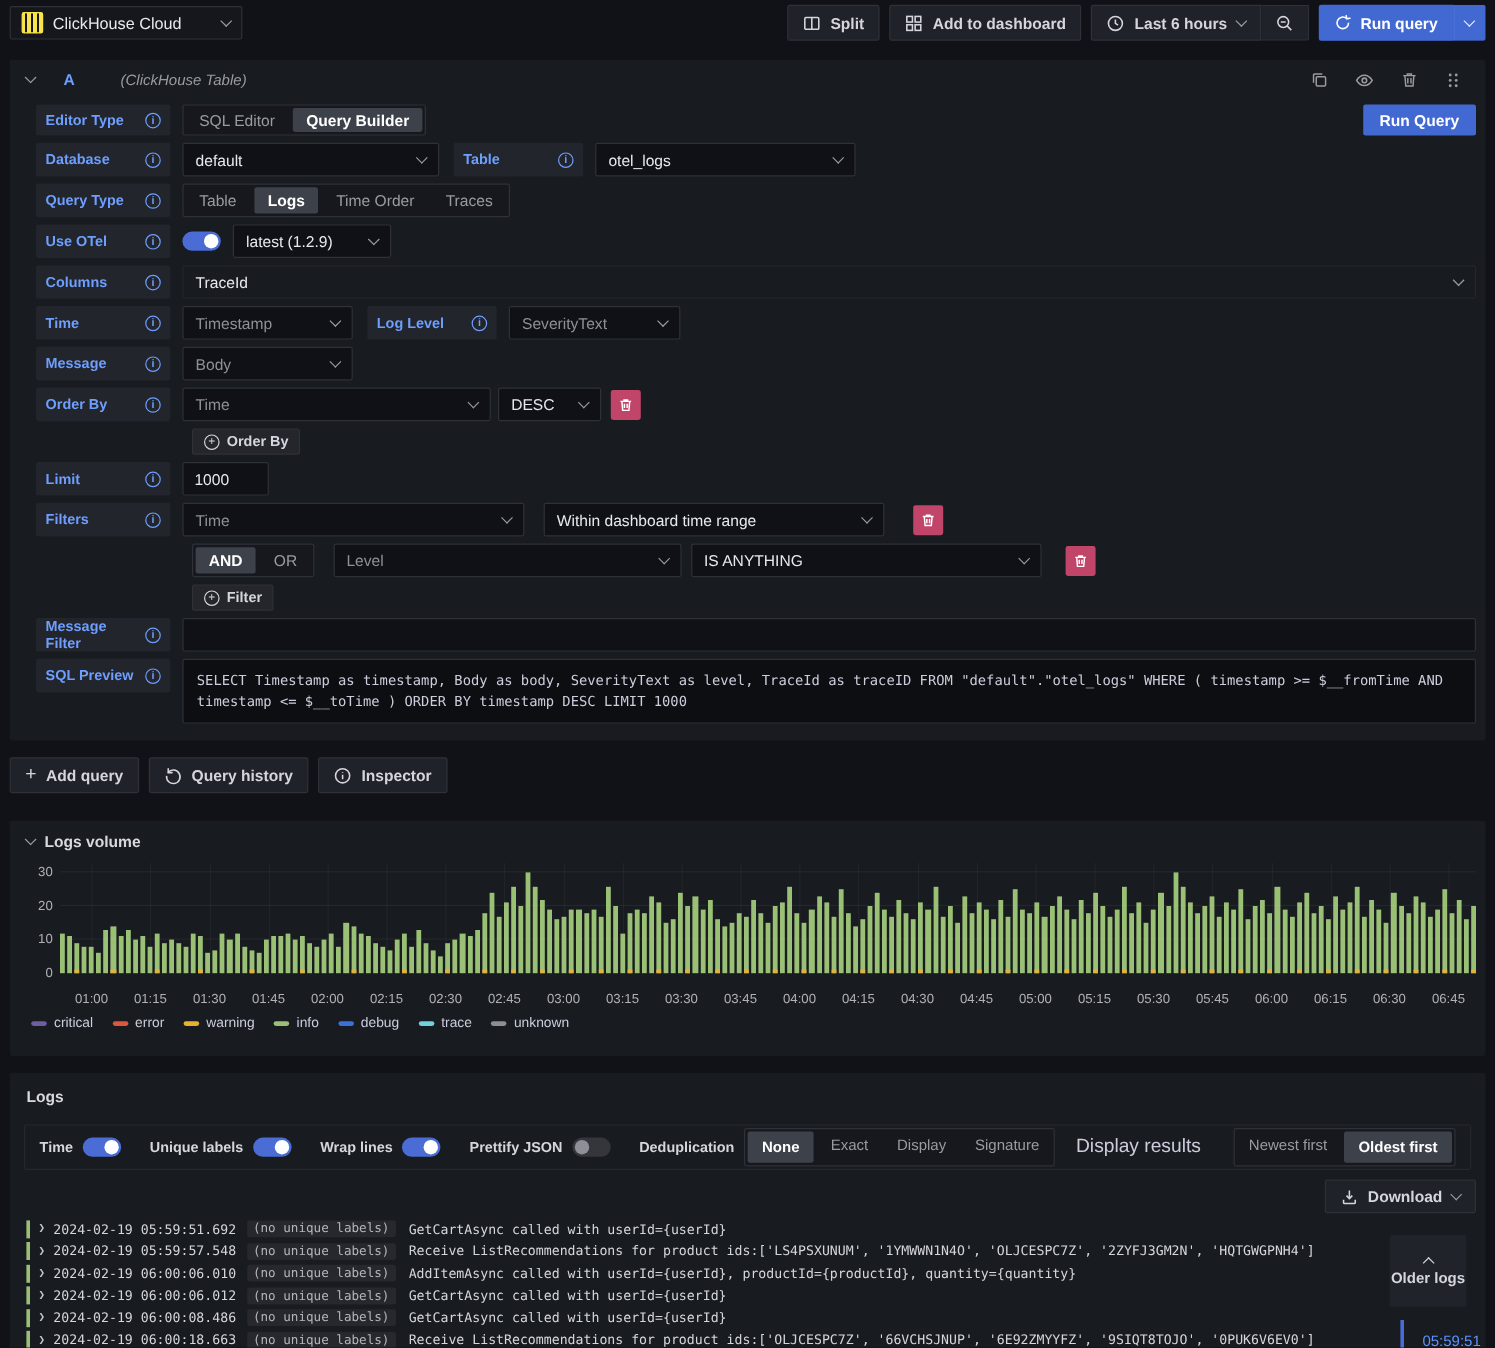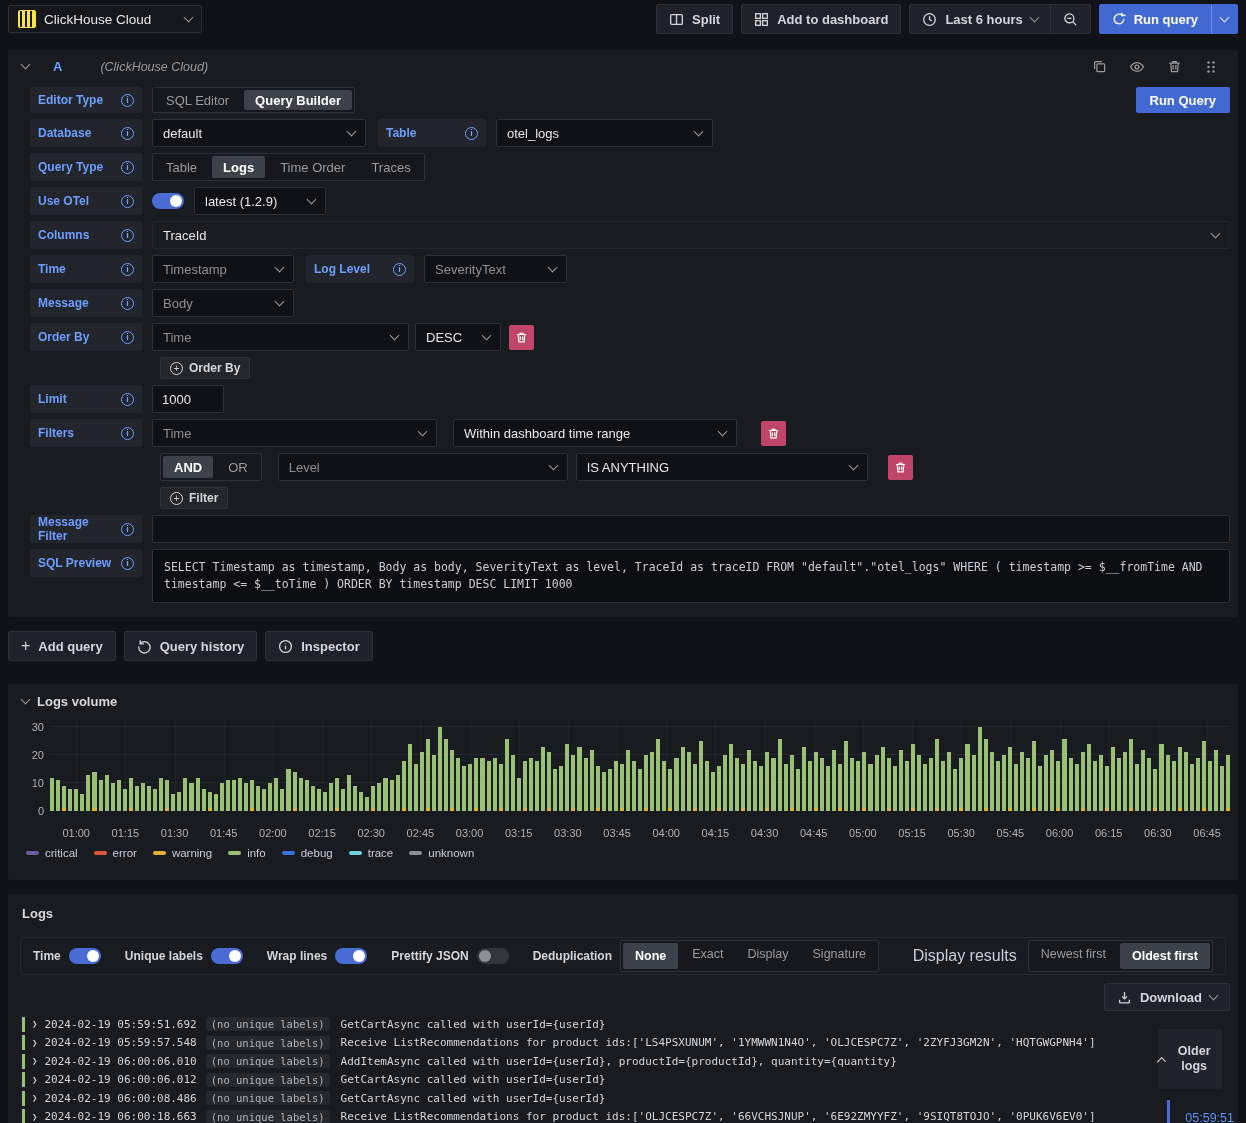--- a/index.html
+++ b/index.html
@@ -112,33 +112,33 @@
 
   
   .logs-panel { margin-top:14px; height:241px; position:relative; }
   .ltitle { padding:12px 14px 2px; font-size:13px; font-weight:600; color:#d8d9df; }
   .log-controls { margin:14px 12px 0; border:1px solid #26282e; border-radius:2px; height:38px;
                   display:flex; align-items:center; padding:0 12px; gap:10px; }
   .lc-item { display:flex; align-items:center; gap:8px; margin-right:14px; }
   .lc-item .lc-lab { font-size:12px; font-weight:600; color:#d5d6dd; white-space:nowrap; }
   .seg.small .opt { font-size:12.5px; padding:0 12px; height:26px; }
   .seg.small { align-self:center; }
-  .lc-right { margin-left:auto; display:flex; align-items:center; gap:11px; }
+  .lc-right { margin-left:auto; display:flex; align-items:center; gap:27px; }
   .dl-row { display:flex; justify-content:flex-end; padding:8px 8px 2px; }
   .log-rows { padding:2px 6px 0 14px; font-family:"DejaVu Sans Mono",monospace; font-size:11px; }
   .lrow { display:flex; align-items:center; height:18.5px; cursor:pointer; }
   .lrow .lvlbar { width:3px; height:15px; background:#9ac075; margin-right:7px; flex:none; }
   .lrow .exp { color:#c7c8cf; font-size:9px; margin-right:7px; flex:none; }
   .lrow .ts { color:#d5d6dd; margin-right:9px; white-space:nowrap; }
   .lrow .badge { background:#26282e; color:#b4b5bc; padding:1px 5px; border-radius:2px;
                  margin-right:11px; white-space:nowrap; font-size:10.5px; }
   .lrow .msg { color:#d5d6dd; white-space:nowrap; overflow:hidden; }
   .older-btn { position:absolute; right:16px; top:135px; width:64px; height:60px; background:#202329;
                border:none; border-radius:2px; color:#d5d6dd; font-size:12.5px; font-weight:600;
-               display:flex; flex-direction:row; align-items:center; justify-content:center; gap:2px;
+               display:flex; flex-direction:column; align-items:center; justify-content:center; gap:2px;
                cursor:pointer; font-family:"Liberation Sans",sans-serif; line-height:15px; }
   .older-btn .chev { border-color:#d5d6dd; }
   .scroll-line { position:absolute; right:68px; top:206px; width:3px; height:35px; background:#4a6cd4; }
   .scroll-time { position:absolute; right:4px; top:217px; color:#5b93ff; font-size:12.5px; font-family:"Liberation Sans",sans-serif; }
 
   svg.ic { display:block; }
 </style>
 </head>
 <body>
 
@@ -194,21 +194,21 @@
         <span class="chev"></span>
       </button>
     </div>
   </div>
 </div>
 
 <div class="panel qpanel">
   <div class="qheader">
     <span class="chev"></span>
     <span class="refid">A</span>
-    <span class="dshint">(ClickHouse Cloud)</span>
+    <span class="dshint">(ClickHouse Table)</span>
     <span class="spacer"></span>
     <span class="hicon">
         <svg class="ic" width="15" height="15" viewBox="0 0 16 16" fill="none" stroke="currentColor" stroke-width="1.3">
           <rect x="5.2" y="5.2" width="8.3" height="8.3" rx="1"></rect>
           <path d="M2.8 10.6V3.8a1 1 0 0 1 1-1h6.8"></path>
         </svg>
       </span>
     <span class="hicon">
         <svg class="ic" width="16" height="16" viewBox="0 0 16 16" fill="none" stroke="currentColor" stroke-width="1.3">
           <path d="M1.5 8s2.6-4.3 6.5-4.3S14.5 8 14.5 8 11.9 12.3 8 12.3 1.5 8 1.5 8z"></path>

